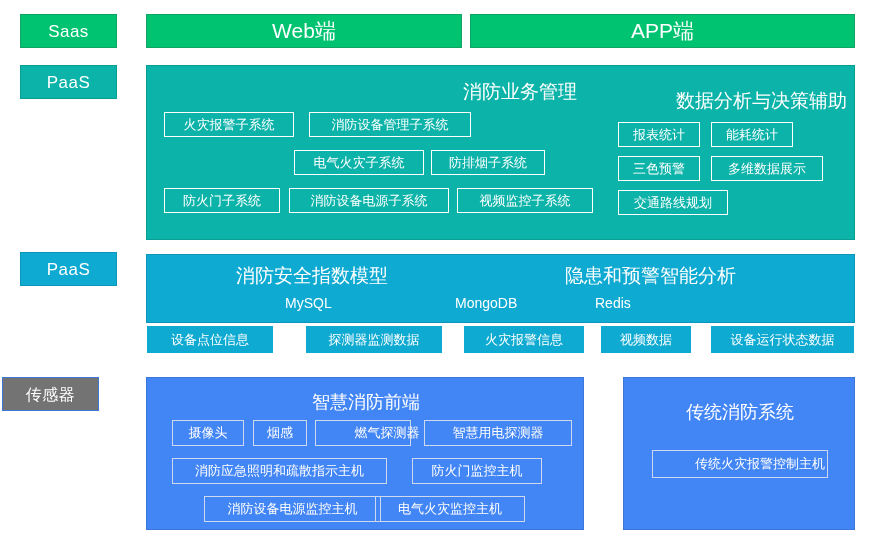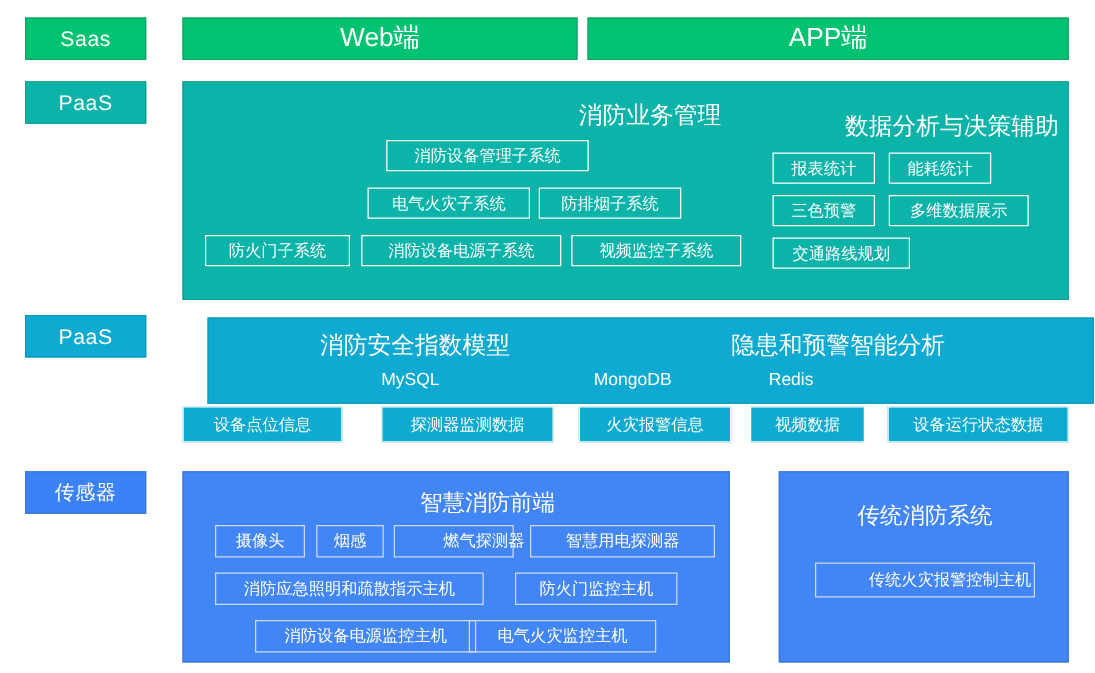--- a/index.html
+++ b/index.html
@@ -32,21 +32,21 @@
     line-height: 34px;
     text-align: center;
     color: #ffffff;
     font-size: 17px;
     letter-spacing: 0.5px;
     box-sizing: border-box;
   }
   .tag-saas   { left: 20px; top: 14px;  background: #00c371; border: 1px solid #12a365; }
   .tag-paas   { left: 20px; top: 65px;  background: #0cb3a9; border: 1px solid #0a9d94; }
   .tag-iaas   { left: 20px; top: 252px; background: #0eaad2; border: 1px solid #0d96b9; }
-  .tag-sensor { left: 20px; top: 377px; background: #3b82f6; border: 1px solid #3b76d8; font-size: 16px; }
+  .tag-sensor { left: 2px; top: 377px; background: #737373; border: 1px solid #3b76d8; font-size: 16px; }
 
   
   .saas-box {
     height: 34px;
     top: 14px;
     background: #00c371;
     border: 1px solid #12a365;
     color: #ffffff;
     font-size: 21px;
     line-height: 32px;
@@ -86,21 +86,20 @@
     height: 25px;
     background: transparent;
   }
 
   
   .iaas-panel {
     left: 146px; top: 254px;
     width: 709px; height: 69px;
     background: #0eaad2;
     border: 1px solid #0d96b9;
-    margin-left: 20px;
   }
   .iaas-title {
     position: absolute;
     color: #ffffff;
     font-size: 19px;
     white-space: nowrap;
   }
   .iaas-db {
     position: absolute;
     color: #ffffff;
@@ -163,20 +162,21 @@
   <div class="abs layer-tag tag-sensor">传感器</div>
 
   <div class="abs saas-box saas-web">Web端</div>
   <div class="abs saas-box saas-app">APP端</div>
 
   <div class="abs paas-panel">
 
     <div class="paas-col-title paas-title-left">消防业务管理</div>
     <div class="paas-col-title paas-title-right">数据分析与决策辅助</div>
 
+    <div class="chip" style="left:17px;  top:46px; width:130px;">火灾报警子系统</div>
     <div class="chip" style="left:162px; top:46px; width:162px;">消防设备管理子系统</div>
 
     <div class="chip" style="left:147px; top:84px; width:130px;">电气火灾子系统</div>
     <div class="chip" style="left:284px; top:84px; width:114px;">防排烟子系统</div>
 
     <div class="chip" style="left:17px;  top:122px; width:116px;">防火门子系统</div>
     <div class="chip" style="left:142px; top:122px; width:160px;">消防设备电源子系统</div>
     <div class="chip" style="left:310px; top:122px; width:136px;">视频监控子系统</div>
 
     <div class="chip" style="left:471px; top:56px; width:82px;">报表统计</div>
@@ -197,21 +197,21 @@
     <div class="iaas-db" style="left:448px; top:40px;">Redis</div>
   </div>
 
   <div class="iaas-store" style="left:146px; width:128px;">设备点位信息</div>
   <div class="iaas-store" style="left:305px; width:138px;">探测器监测数据</div>
   <div class="iaas-store" style="left:463px; width:122px;">火灾报警信息</div>
   <div class="iaas-store" style="left:600px; width:92px;">视频数据</div>
   <div class="iaas-store" style="left:710px; width:145px;">设备运行状态数据</div>
 
   <div class="abs sensor-panel sensor-left">
-    <div class="sensor-title" style="left:0; top:12px; width:438px;padding-left:24px;">智慧消防前端</div>
+    <div class="sensor-title" style="left:0; top:12px; width:438px;">智慧消防前端</div>
 
     <div class="schip" style="left:25px;  top:42px; width:72px;">摄像头</div>
     <div class="schip" style="left:106px; top:42px; width:54px;">烟感</div>
     <div class="schip" style="left:168px; top:42px; width:96px;padding-left:48px;">燃气探测器</div>
     <div class="schip" style="left:277px; top:42px; width:148px;">智慧用电探测器</div>
 
     <div class="schip" style="left:25px;  top:80px; width:215px;">消防应急照明和疏散指示主机</div>
     <div class="schip" style="left:265px; top:80px; width:130px;">防火门监控主机</div>
 
     <div class="schip" style="left:25px;  top:118px; width:177px;margin-left:32px;">消防设备电源监控主机</div>

